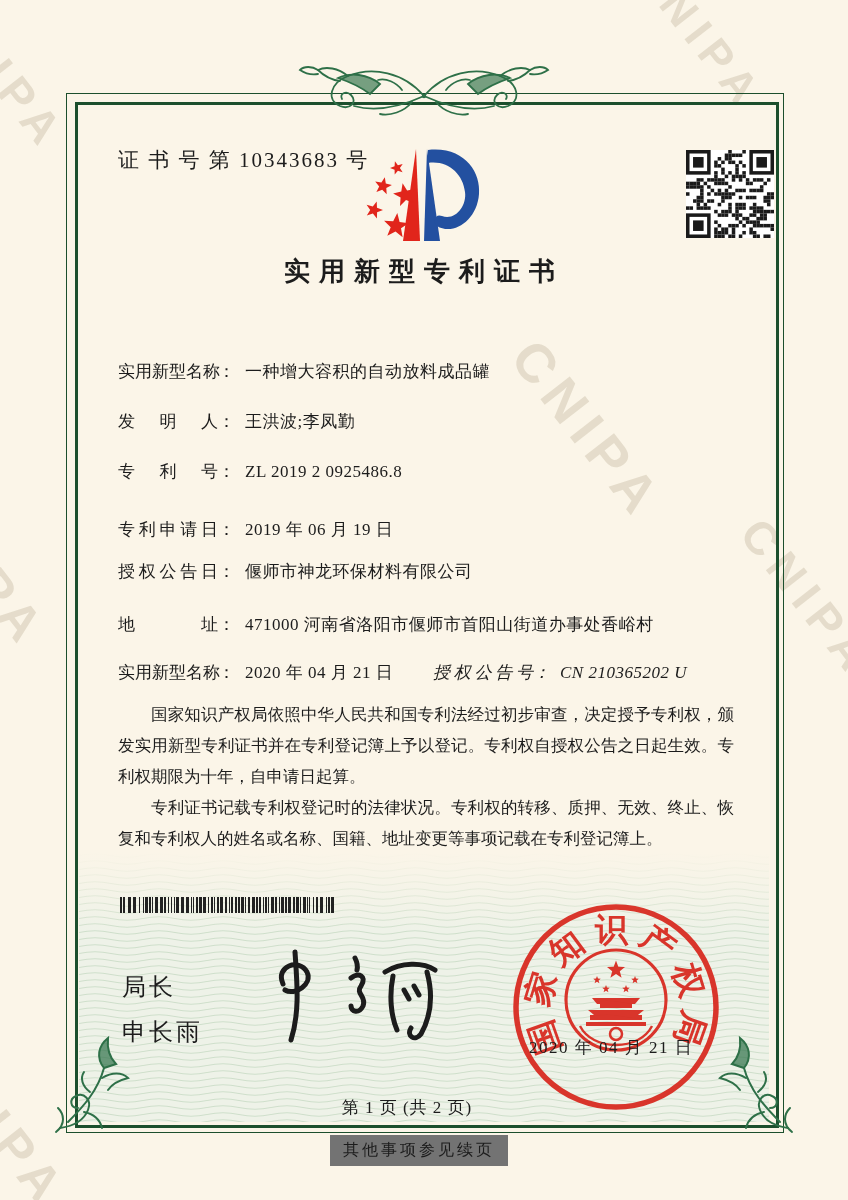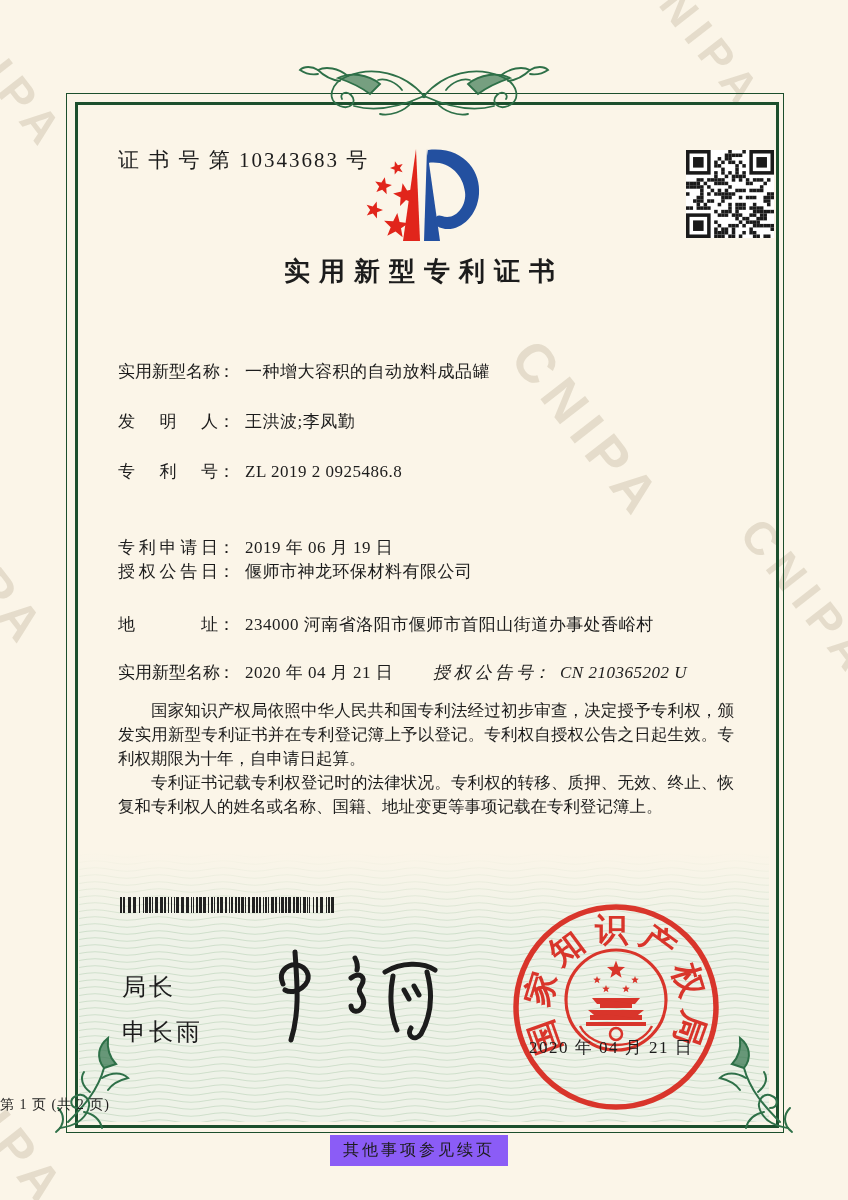--- a/index.html
+++ b/index.html
@@ -41,30 +41,30 @@
   .cert-no{position:absolute;left:118px;top:146px;font-size:21px;letter-spacing:2px;}
   .logo{position:absolute;left:336px;top:134px;}
   .qr{position:absolute;left:686px;top:150px;}
   .title{position:absolute;left:0;top:254px;width:848px;text-align:center;
     font-size:26px;font-weight:bold;letter-spacing:9px;}
   .fields{position:absolute;left:118px;top:0;width:616px;font-size:17px;}
   .field-row{position:absolute;left:0;width:616px;white-space:nowrap;}
   .flabel{display:inline-block;width:100px;text-align:justify;text-align-last:justify;vertical-align:top;}
   .fvalue{margin-left:10px;letter-spacing:0.5px;margin-top:43px;}
   .grant-pair2{position:absolute;left:315px;top:0;font-style:italic;}
-  .paras{position:absolute;left:118px;top:699px;width:616px;font-size:16.5px;line-height:24px;text-align:justify;}
+  .paras{position:absolute;left:118px;top:699px;width:616px;font-size:16.5px;line-height:31px;text-align:justify;}
   .paras p{margin:0;text-indent:2em;}
   .barcode{position:absolute;left:120px;top:897px;}
   .director{position:absolute;left:122px;top:971px;font-size:24px;letter-spacing:3px;}
   .director div{margin-bottom:13px;}
   .signature{position:absolute;left:255px;top:942px;}
   .seal{position:absolute;left:505px;top:898px;z-index:5;}
   .seal-date{position:absolute;left:529px;top:1036px;font-size:17px;letter-spacing:1.5px;z-index:6;}
-  .page-info{position:absolute;left:0;top:1096px;width:814px;text-align:left;font-size:14px;letter-spacing:1px;}
-  .footer-note{position:absolute;left:330px;top:1135px;background:#8b5cf6;padding:5px 13px;
+  .page-info{position:absolute;left:0;top:1096px;width:814px;text-align:center;font-size:17px;letter-spacing:1px;}
+  .footer-note{position:absolute;left:330px;top:1135px;background:#737373;padding:5px 13px;
     font-size:16px;letter-spacing:3px;z-index:4;}
 </style>
 </head>
 <body>
 
 <div class="page">
 
   <div class="wm" style="left:-36px;top:-18px;font-size:46px;">CNIPA</div>
   <div class="wm" style="left:664px;top:-52px;font-size:44px;">CNIPA</div>
   <div class="wm" style="left:548px;top:328px;font-size:54px;">CNIPA</div>
@@ -359,28 +359,28 @@
     <div class="fields">
       <div class="field-row" style="top:360px">
         <span class="flabel">实用新型名称</span>：<span class="fvalue">一种增大容积的自动放料成品罐</span>
       </div>
       <div class="field-row" style="top:410px">
         <span class="flabel">发明人</span>：<span class="fvalue">王洪波;李凤勤</span>
       </div>
       <div class="field-row" style="top:460px">
         <span class="flabel">专利号</span>：<span class="fvalue">ZL 2019 2 0925486.8</span>
       </div>
-      <div class="field-row" style="top:536px">
+      <div class="field-row" style="top:518px">
         <span class="flabel">专利申请日</span>：<span class="fvalue">2019 年 06 月 19 日</span>
       </div>
       <div class="field-row" style="top:560px">
         <span class="flabel">授权公告日</span>：<span class="fvalue">偃师市神龙环保材料有限公司</span>
       </div>
       <div class="field-row" style="top:613px">
-        <span class="flabel">地址</span>：<span class="fvalue">234000 河南省洛阳市偃师市首阳山街道办事处香峪村</span>
+        <span class="flabel">地址</span>：<span class="fvalue">471000 河南省洛阳市偃师市首阳山街道办事处香峪村</span>
       </div>
       <div class="field-row" style="top:661px">
         <span><span class="flabel">实用新型名称</span>：<span class="fvalue">2020 年 04 月 21 日</span></span>
         <span class="grant-pair2"><span class="flabel">授权公告号</span>：<span class="fvalue">CN 210365202 U</span></span>
       </div>
     </div>
 
     <div class="paras">
       <p>国家知识产权局依照中华人民共和国专利法经过初步审查，决定授予专利权，颁发实用新型专利证书并在专利登记簿上予以登记。专利权自授权公告之日起生效。专利权期限为十年，自申请日起算。</p>
       <p>专利证书记载专利权登记时的法律状况。专利权的转移、质押、无效、终止、恢复和专利权人的姓名或名称、国籍、地址变更等事项记载在专利登记簿上。</p>

